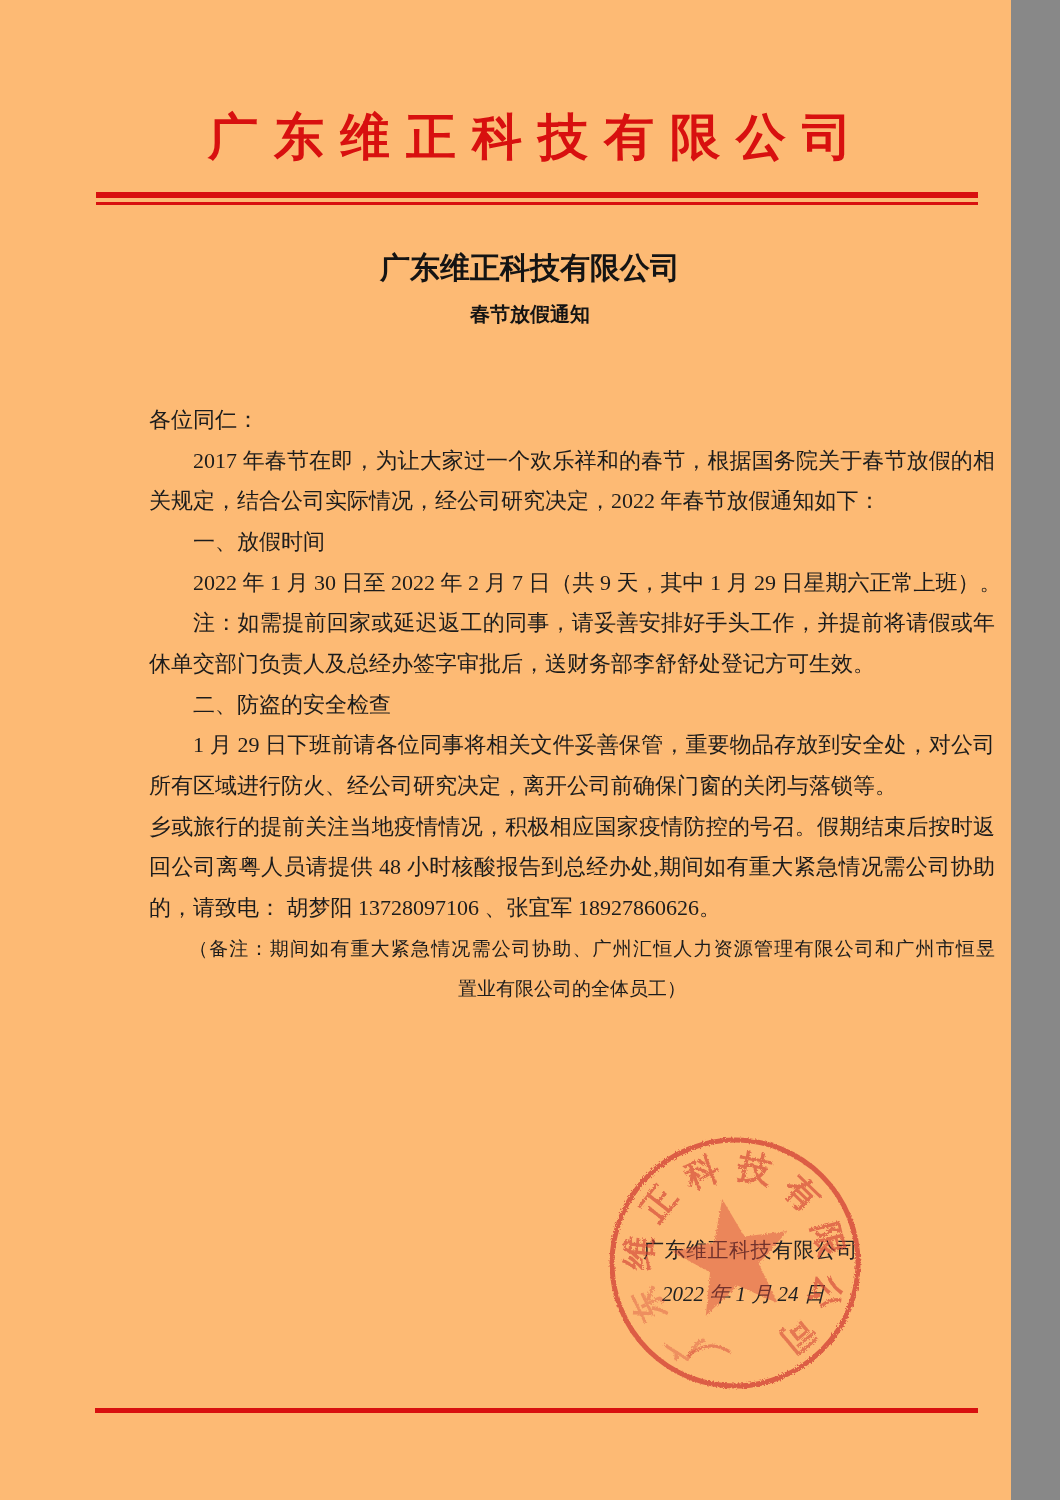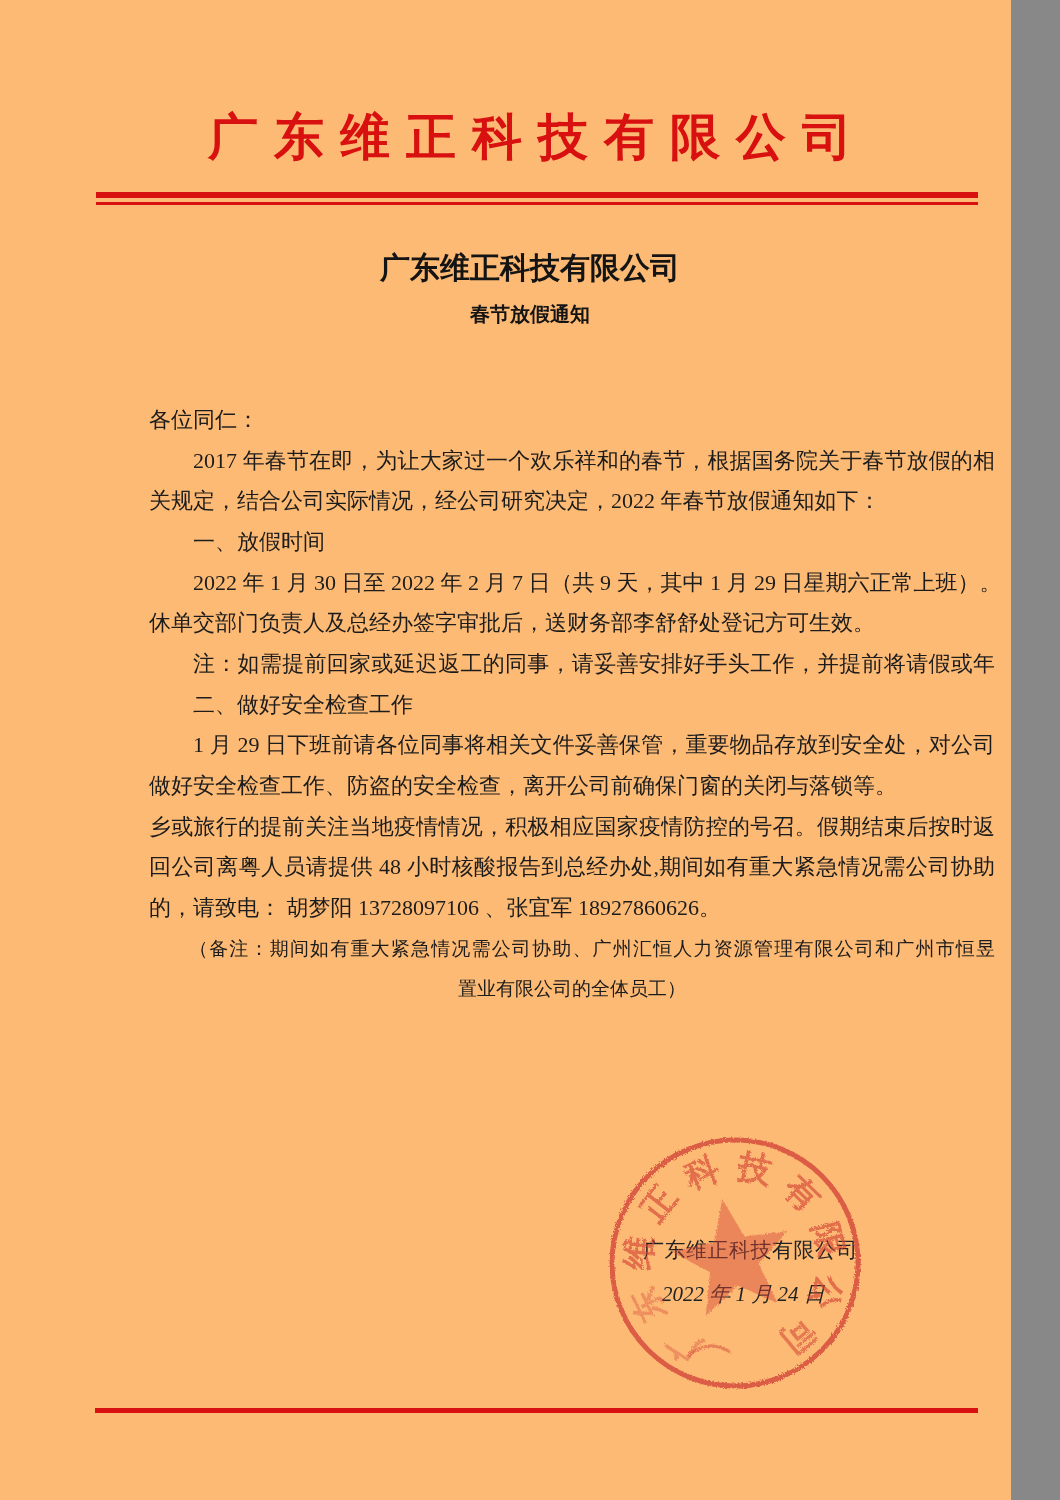--- a/index.html
+++ b/index.html
@@ -67,25 +67,25 @@
 
   <div class="doc-title doc-title-1">广东维正科技有限公司</div>
   <div class="doc-title doc-title-2">春节放假通知</div>
 
   <div class="body-text" id="body-text">
       <div class="body-line">各位同仁：</div>
       <div class="body-line ind fill">2017 年春节在即，为让大家过一个欢乐祥和的春节，根据国务院关于春节放假的相</div>
       <div class="body-line">关规定，结合公司实际情况，经公司研究决定，2022 年春节放假通知如下：</div>
       <div class="body-line ind">一、放假时间</div>
       <div class="body-line ind">2022 年 1 月 30 日至 2022 年 2 月 7 日（共 9 天，其中 1 月 29 日星期六正常上班）。</div>
+      <div class="body-line ind fill">注：如需提前回家或延迟返工的同事，请妥善安排好手头工作，并提前将请假或年</div>
       <div class="body-line">休单交部门负责人及总经办签字审批后，送财务部李舒舒处登记方可生效。</div>
-      <div class="body-line ind fill">注：如需提前回家或延迟返工的同事，请妥善安排好手头工作，并提前将请假或年</div>
-      <div class="body-line ind">二、做好安全检查工作</div>
+      <div class="body-line ind">二、防盗的安全检查</div>
       <div class="body-line ind fill">1 月 29 日下班前请各位同事将相关文件妥善保管，重要物品存放到安全处，对公司</div>
-      <div class="body-line">做好安全检查工作、防盗的安全检查，离开公司前确保门窗的关闭与落锁等。</div>
+      <div class="body-line">所有区域进行防火、经公司研究决定，离开公司前确保门窗的关闭与落锁等。</div>
       <div class="body-line fill">乡或旅行的提前关注当地疫情情况，积极相应国家疫情防控的号召。假期结束后按时返</div>
       <div class="body-line fill">回公司离粤人员请提供 48 小时核酸报告到总经办处,期间如有重大紧急情况需公司协助</div>
       <div class="body-line">的，请致电：  胡梦阳 13728097106 、张宜军 18927860626。</div>
       <div class="body-line ind fill small">（备注：期间如有重大紧急情况需公司协助、广州汇恒人力资源管理有限公司和广州市恒昱</div>
       <div class="body-line small">置业有限公司的全体员工）</div>
     </div>
 
   <div class="sig sig-company">广东维正科技有限公司</div>
   <div class="sig sig-date">2022 年 1 月 24 日</div>
 

